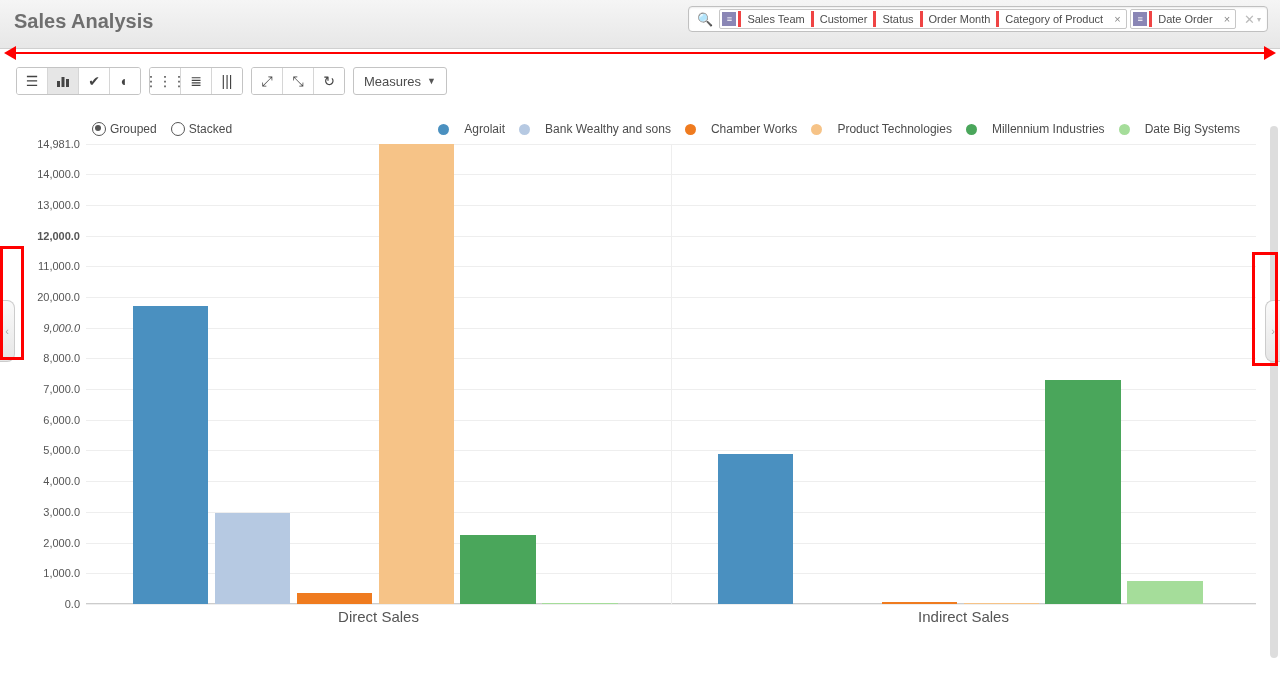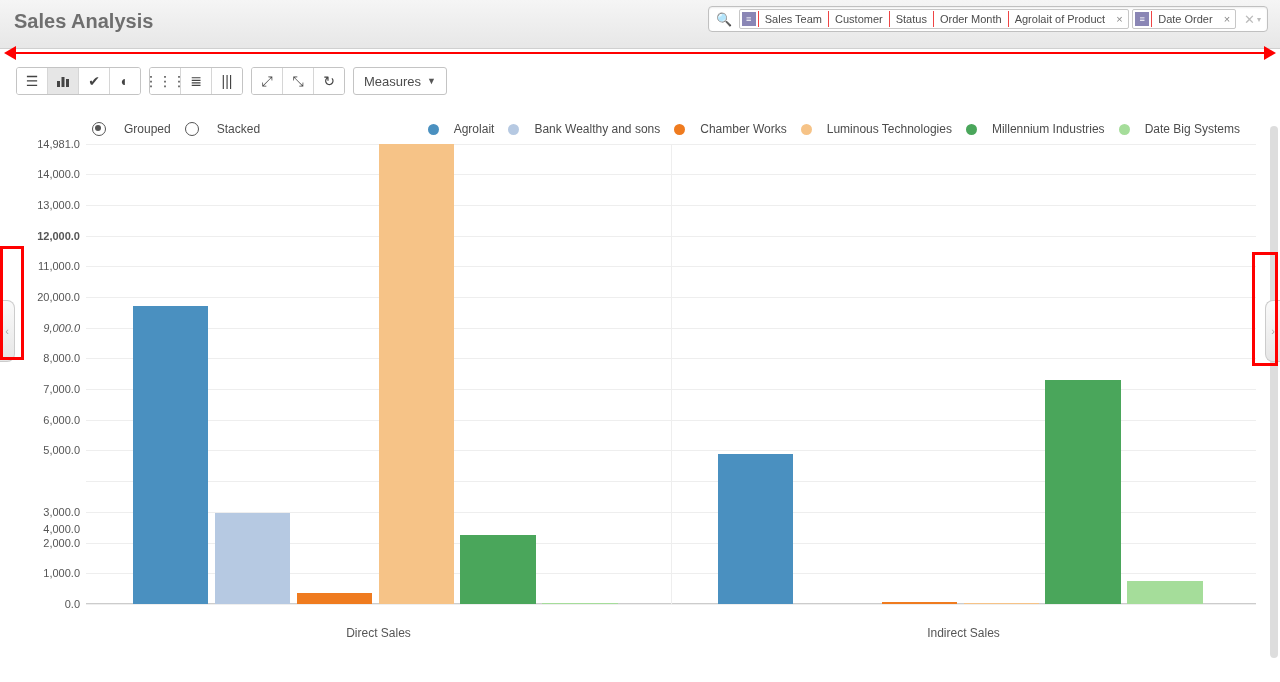--- a/index.html
+++ b/index.html
@@ -4,21 +4,21 @@
 <style>
   html,body{margin:0;padding:0;font-family:"Helvetica Neue",Helvetica,Arial,sans-serif;font-size:13px;color:#4c4c4c;background:#fff;}
   .viewport{width:1280px;height:668px;position:relative;overflow:hidden;}
   
   .header{height:48px;background:linear-gradient(#f5f5f5,#e7e7e7);border-bottom:1px solid #d0d0d0;position:relative;}
   .page-title{position:absolute;left:14px;top:10px;font-size:20px;font-weight:bold;color:#6f6f6f;}
   .search-box{position:absolute;right:12px;top:6px;border:1px solid #c0c0c0;border-radius:4px;background:#fff;display:flex;align-items:center;padding:2px 4px;gap:2px;box-shadow:0 1px 2px rgba(0,0,0,.08) inset;}
   .search-box .mag{color:#999;padding:0 4px;}
   .facet{display:inline-flex;align-items:center;border:1px solid #c7c7c7;border-radius:2px;overflow:hidden;font-size:11px;background:#fff;}
   .facet .ic{width:14px;height:14px;background:#8a86b5;margin:2px;display:flex;align-items:center;justify-content:center;color:#fff;font-size:9px;}
-  .facet .seg{padding:2px 6px;border-left:1px solid #ef4444;white-space:nowrap;}
+  .facet .seg{padding:2px 6px;border-left:3px solid #ef4444;white-space:nowrap;}
   .facet .seg:first-of-type{border-left:none;}
   .facet .x{padding:0 5px;color:#888;cursor:pointer;}
   .search-clear{color:#bbb;padding:0 2px 0 6px;cursor:pointer;display:flex;align-items:center;gap:2px;}
   
   .red-arrow{position:absolute;left:4px;right:4px;top:46px;height:14px;pointer-events:none;}
   .red-arrow .line{position:absolute;left:10px;right:10px;top:6px;height:2px;background:red;}
   .red-arrow .ahead{position:absolute;top:0;width:0;height:0;border-top:7px solid transparent;border-bottom:7px solid transparent;}
   .red-arrow .ahead.left{left:0;border-right:12px solid red;}
   .red-arrow .ahead.right{right:0;border-left:12px solid red;}
   .red-box{position:absolute;border:3px solid red;background:transparent;pointer-events:none;z-index:5;}
@@ -27,32 +27,32 @@
   .btn-group{display:inline-flex;border:1px solid #c4c4c4;border-radius:3px;overflow:hidden;background:#fff;}
   .btn{width:30px;height:26px;display:flex;align-items:center;justify-content:center;border-left:1px solid #d6d6d6;cursor:pointer;background:#fff;}
   .btn:first-child{border-left:none;}
   .btn.active{background:#e6e6e6;}
   .btn .glyph{font-size:14px;color:#444;}
   .measures{border:1px solid #c4c4c4;border-radius:3px;padding:4px 10px;background:#fff;cursor:pointer;display:flex;align-items:center;gap:6px;font-size:13px;}
   .measures .caret{font-size:9px;color:#555;}
   
   .chart-wrap{position:absolute;left:16px;right:16px;top:120px;bottom:30px;}
   .chart-controls{position:absolute;left:76px;top:2px;display:flex;gap:14px;font-size:12px;align-items:center;}
-  .chart-controls label{display:flex;align-items:center;gap:18px;cursor:pointer;}
+  .chart-controls label{display:flex;align-items:center;gap:4px;cursor:pointer;}
   .radio{width:12px;height:12px;border:1.5px solid #555;border-radius:50%;display:inline-block;position:relative;}
   .radio.sel::after{content:"";position:absolute;left:2px;top:2px;width:6px;height:6px;background:#555;border-radius:50%;}
   .legend{position:absolute;right:24px;top:2px;display:flex;gap:14px;font-size:12px;align-items:center;flex-wrap:wrap;}
   .legend .item{display:flex;align-items:center;gap:15px;}
   .swatch{width:11px;height:11px;border-radius:50%;}
   .plot{position:absolute;left:70px;right:8px;top:24px;bottom:34px;}
   .grid-line{position:absolute;left:0;right:0;height:1px;background:#eee;}
   .y-tick{position:absolute;right:100%;transform:translateY(-50%);padding-right:6px;font-size:11px;color:#555;white-space:nowrap;}
   .axis-x{position:absolute;left:0;right:0;bottom:0;height:1px;background:#ccc;}
   .group-divider{position:absolute;top:0;bottom:0;width:1px;background:#eee;}
-  .x-label{position:absolute;top:100%;padding-top:22px;font-size:12px;color:#555;transform:translateX(-50%);}
+  .x-label{position:absolute;top:100%;padding-top:4px;font-size:15px;color:#555;transform:translateX(-50%);}
   .bar{position:absolute;bottom:0;}
   
   .side-handle{position:absolute;top:300px;width:14px;height:60px;background:linear-gradient(#fafafa,#e6e6e6);border:1px solid #ccc;display:flex;align-items:center;justify-content:center;color:#aaa;font-size:11px;cursor:pointer;z-index:1;}
   .side-handle.left{left:0;border-top-right-radius:8px;border-bottom-right-radius:8px;border-left:none;}
   .side-handle.right{right:0;border-top-left-radius:8px;border-bottom-left-radius:8px;border-right:none;}
   .scrollbar-fake{position:absolute;right:2px;top:126px;width:8px;bottom:10px;background:#ddd;border-radius:4px;}
 </style>
 </head>
 <body>
 
@@ -61,21 +61,21 @@
   <div class="header">
     <div class="page-title">Sales Analysis</div>
     <div class="search-box">
       <span class="mag">🔍</span>
       <span id="facets-host"><span class="facet">
             <span class="ic">≡</span>
             <span class="seg">Sales Team</span>
             <span class="seg">Customer</span>
             <span class="seg">Status</span>
             <span class="seg">Order Month</span>
-            <span class="seg">Agrolait of Product</span>
+            <span class="seg">Category of Product</span>
             <span class="x">×</span>
           </span> <span class="facet">
             <span class="ic">≡</span>
             <span class="seg">Date Order</span>
             <span class="x">×</span>
           </span> </span>
       <span class="search-clear">✕ <span style="font-size:8px">▾</span></span>
     </div>
   </div>
 
@@ -157,21 +157,21 @@
         <span class="item">
           <span class="swatch" style="background: rgb(182, 201, 226);"></span>
           <span>Bank Wealthy and sons</span>
         </span>
         <span class="item">
           <span class="swatch" style="background: rgb(239, 123, 31);"></span>
           <span>Chamber Works</span>
         </span>
         <span class="item">
           <span class="swatch" style="background: rgb(246, 195, 135);"></span>
-          <span>Luminous Technologies</span>
+          <span>Product Technologies</span>
         </span>
         <span class="item">
           <span class="swatch" style="background: rgb(74, 166, 91);"></span>
           <span>Millennium Industries</span>
         </span>
         <span class="item">
           <span class="swatch" style="background: rgb(165, 221, 154);"></span>
           <span>Date Big Systems</span>
         </span>
       </div>
@@ -179,21 +179,21 @@
       <div class="axis-x"></div>
     <div class="grid-line" style="top: 100%;"></div>
         <div class="y-tick" style="top: 100%;">0.0</div>
         <div class="grid-line" style="top: 93.3249%;"></div>
         <div class="y-tick" style="top: 93.3249%;">1,000.0</div>
         <div class="grid-line" style="top: 86.6498%;"></div>
         <div class="y-tick" style="top: 86.6498%;">2,000.0</div>
         <div class="grid-line" style="top: 79.9746%;"></div>
         <div class="y-tick" style="top: 79.9746%;">3,000.0</div>
         <div class="grid-line" style="top: 73.2995%;"></div>
-        <div class="y-tick" style="top: 73.2995%; margin-top: 48px;">4,000.0</div>
+        <div class="y-tick" style="top: 73.2995%;">4,000.0</div>
         <div class="grid-line" style="top: 66.6244%;"></div>
         <div class="y-tick" style="top: 66.6244%;">5,000.0</div>
         <div class="grid-line" style="top: 59.9493%;"></div>
         <div class="y-tick" style="top: 59.9493%;">6,000.0</div>
         <div class="grid-line" style="top: 53.2741%;"></div>
         <div class="y-tick" style="top: 53.2741%;">7,000.0</div>
         <div class="grid-line" style="top: 46.599%;"></div>
         <div class="y-tick" style="top: 46.599%;">8,000.0</div>
         <div class="grid-line" style="top: 39.9239%;"></div>
         <div class="y-tick" style="top: 39.9239%; font-style: italic;">9,000.0</div>

